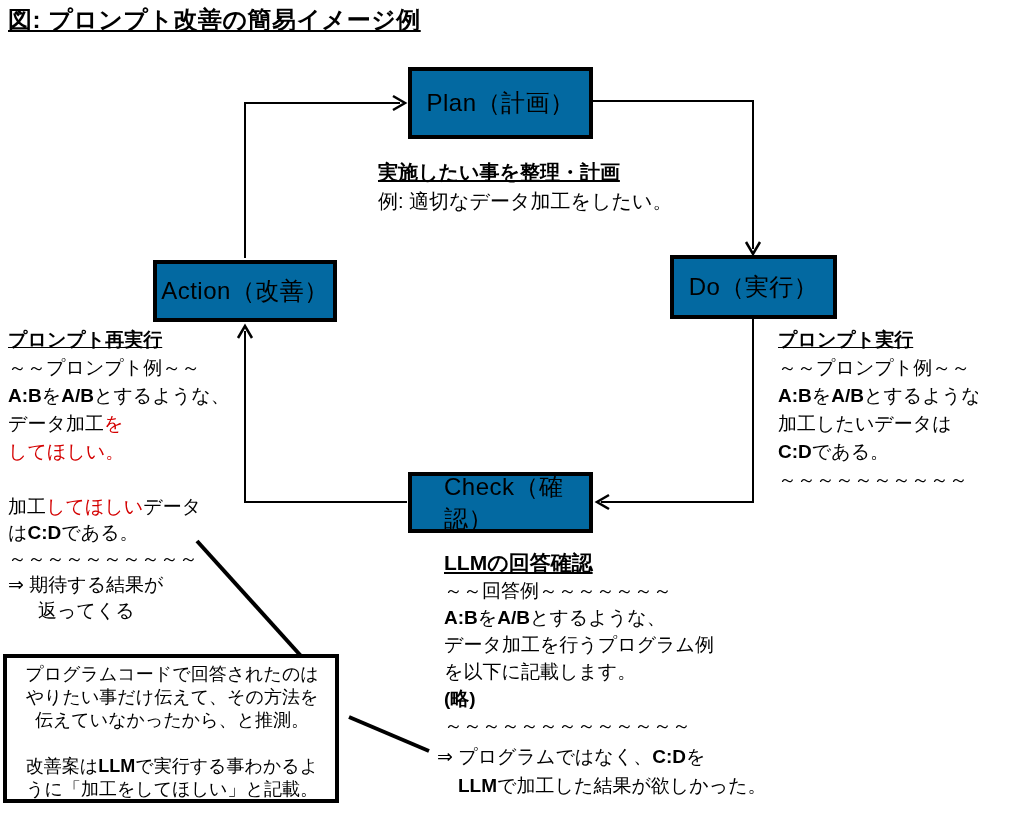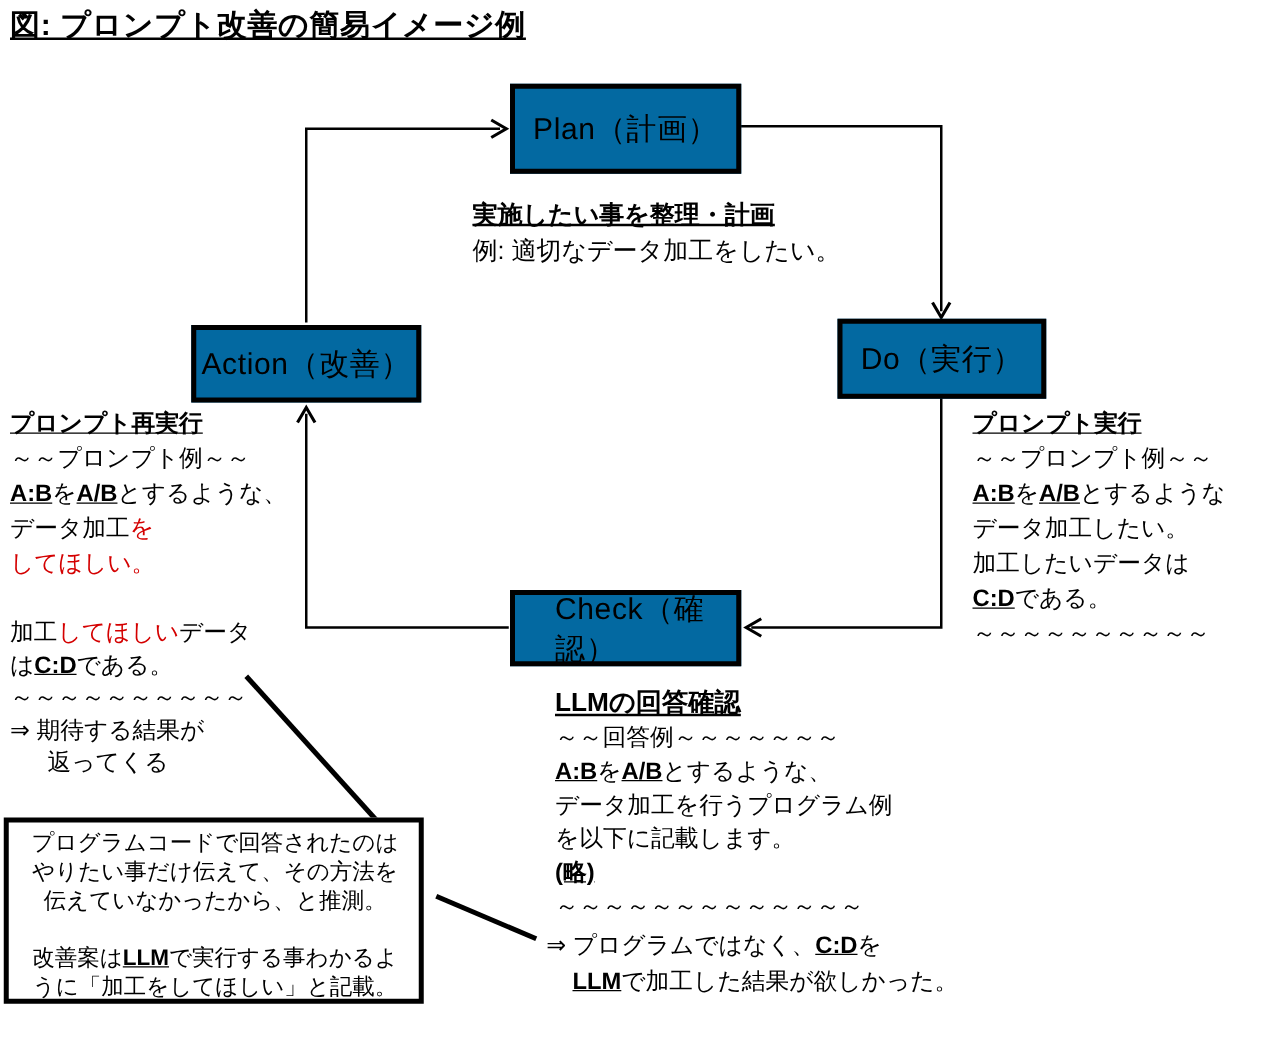--- a/index.html
+++ b/index.html
@@ -17,21 +17,21 @@
     position:absolute;box-sizing:border-box;border:4px solid #000;background:#0369a1;
     display:flex;align-items:center;justify-content:center;
     font-size:24px;letter-spacing:0.5px;
   }
   .node-plan{left:408px;top:67px;width:185px;height:72px;}
   .node-do{left:670px;top:255px;width:167px;height:64px;}
   .node-check{left:408px;top:472px;width:185px;height:61px;padding-left:32px;}
   .node-action{left:153px;top:260px;width:184px;height:62px;}
   .tblock{position:absolute;font-size:19px;line-height:28px;white-space:nowrap;}
   .hd{font-weight:bold;text-decoration:underline;}
-  .b{font-weight:bold;text-decoration:underline;}
+  .b{font-weight:bold;}
   .red{color:#d40000;}
   .plan-note{left:378px;top:158px;font-size:20px;line-height:29px;}
   .do-note{left:778px;top:326px;}
   .action-note{left:8px;top:326px;}
   .result-note{left:8px;top:494px;line-height:26px;}
   .result-note .indent{padding-left:30px;}
   .check-note{left:444px;top:549px;line-height:27px;}
   .check-note .hd{font-size:21px;}
   .conclusion-note{left:437px;top:742px;line-height:29px;}
   .conclusion-note .indent{padding-left:21px;}
@@ -78,21 +78,20 @@
 
   <div class="tblock plan-note">
     <div class="line"><span class="hd">実施したい事を整理・計画</span></div>
     <div class="line"><span>例: 適切なデータ加工をしたい。</span></div>
   </div>
 
   <div class="tblock do-note">
     <div class="line"><span class="hd">プロンプト実行</span></div>
     <div class="line"><span>～～プロンプト例～～</span></div>
     <div class="line"><span class="b">A:B</span><span>を</span><span class="b">A/B</span><span>とするような、</span></div>
-    <div class="line"><span>データ加工したい。</span></div>
     <div class="line"><span>加工したいデータは</span></div>
     <div class="line"><span class="b">C:D</span><span>である。</span></div>
     <div class="line"><span>～～～～～～～～～～</span></div>
   </div>
 
   <div class="tblock action-note">
     <div class="line"><span class="hd">プロンプト再実行</span></div>
     <div class="line"><span>～～プロンプト例～～</span></div>
     <div class="line"><span class="b">A:B</span><span>を</span><span class="b">A/B</span><span>とするような、</span></div>
     <div class="line"><span>データ加工</span><span class="red">を</span></div>

